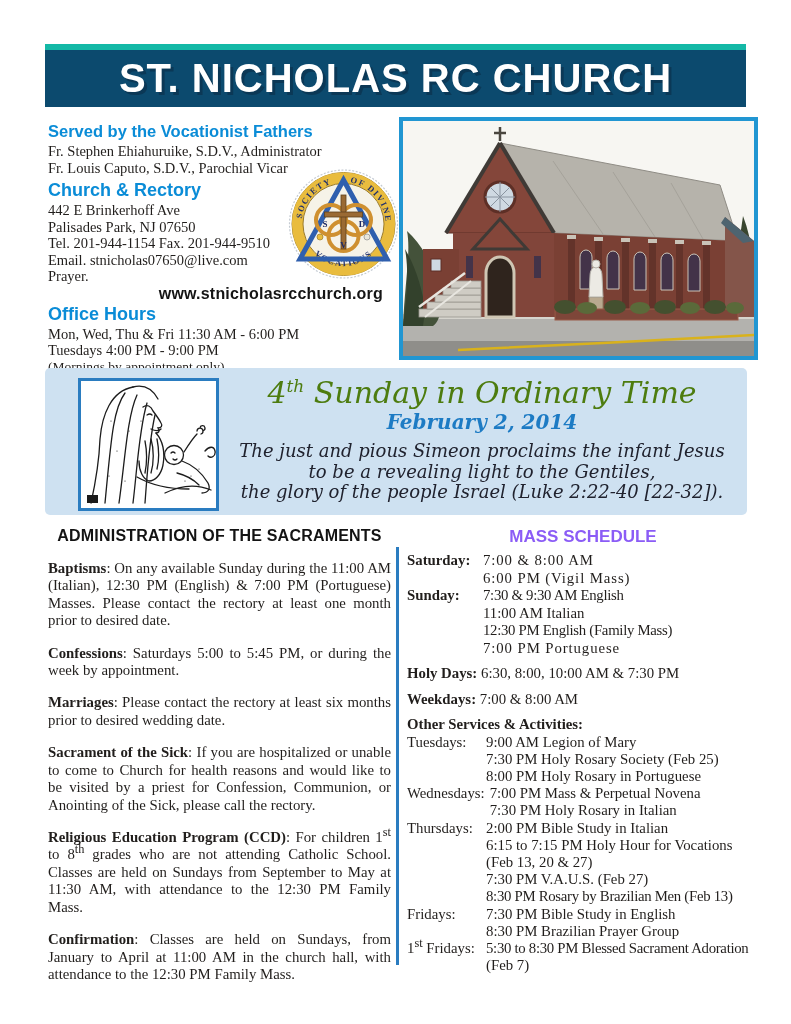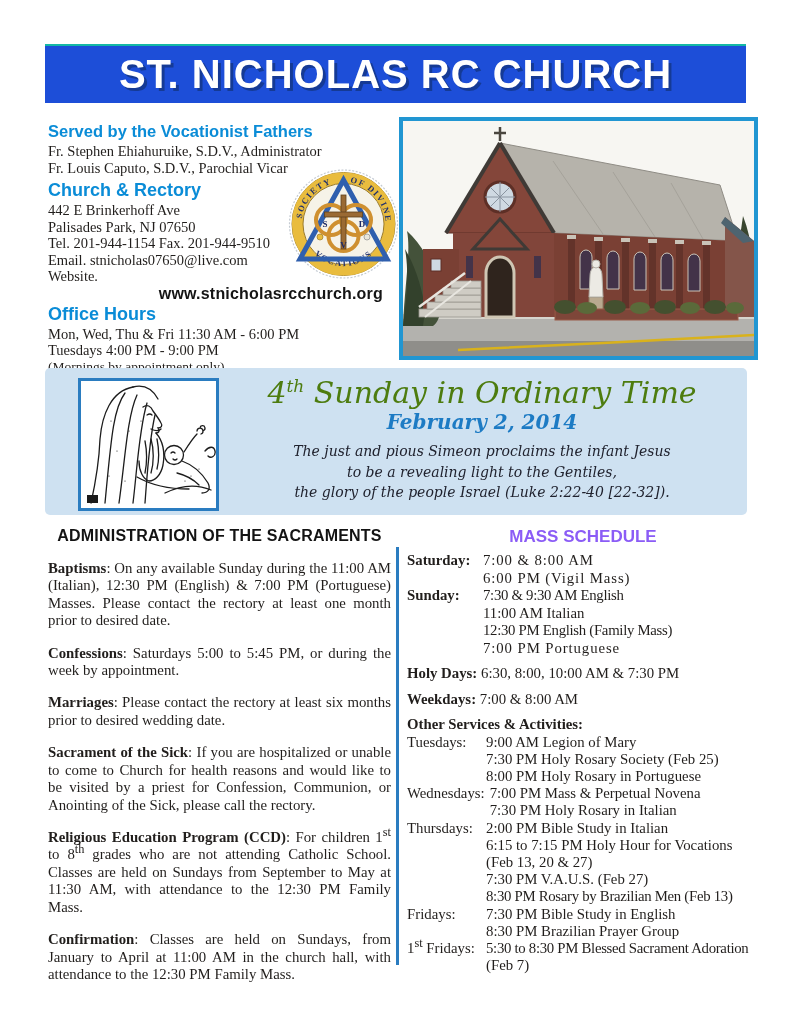--- a/index.html
+++ b/index.html
@@ -1,21 +1,21 @@
 <!DOCTYPE html>
 <html><head>
 <meta charset="utf-8">
 <style>
   html,body{margin:0;padding:0;background:#ffffff;}
   .page{position:relative;width:791px;height:1024px;background:#ffffff;overflow:hidden;
         font-family:"Liberation Serif",serif;color:#211e1c;}
 
   
-  .banner{position:absolute;left:45px;top:44px;width:701px;height:57px;background:#1d4ed8;
-          border-top:2px solid #14b8a6;display:flex;align-items:center;justify-content:center;}
+  .banner{position:absolute;left:45px;top:44px;width:701px;height:57px;background:#0c4a6e;
+          border-top:6px solid #14b8a6;display:flex;align-items:center;justify-content:center;}
   .banner-title{font-family:"Liberation Sans",sans-serif;font-weight:bold;font-size:40px;
           color:#ffffff;letter-spacing:1px;text-shadow:3px 3px 0 rgba(10,30,50,.4);white-space:nowrap;}
 
   
   .col-left{position:absolute;left:48px;top:122px;width:335px;}
   .h-blue{font-family:"Liberation Sans",sans-serif;font-weight:bold;color:#0a8cd7;}
   .h1a{font-size:16.5px;line-height:19px;margin-bottom:2px;}
   .h1b{font-size:18px;line-height:19px;margin:3px 0 2px;}
   .sline{font-size:14.5px;line-height:16.5px;}
   .mt5{margin-top:5px;}
@@ -31,21 +31,21 @@
 
   
   .band{position:absolute;left:45px;top:368px;width:702px;height:147px;background:#cee1f1;border-radius:5px;}
   .simeon{position:absolute;left:33px;top:10px;width:135px;height:127px;background:#ffffff;
           border:3px solid #2a7cc0;box-shadow:inset 0 0 0 2px #ffffff, inset 0 0 0 3px #8cb9dc;}
   .band-text{position:absolute;left:180px;right:8px;top:8px;text-align:center;}
   .feast-title{font-family:"DejaVu Serif",serif;font-style:italic;font-size:30px;line-height:34px;color:#4d7c0f;}
   .feast-title sup{font-size:17px;}
   .feast-date{font-family:"DejaVu Serif",serif;font-style:italic;font-weight:bold;font-size:20px;
               line-height:24px;color:#1d7bc4;}
-  .feast-quote{font-family:"DejaVu Serif",serif;font-style:italic;font-size:14px;line-height:20.5px;
+  .feast-quote{font-family:"DejaVu Serif",serif;font-style:italic;font-size:18px;line-height:20.5px;
                color:#20222e;margin-top:7px;}
 
   
   .sac-col{position:absolute;left:48px;top:527px;width:343px;}
   .sac-h{font-family:"Liberation Sans",sans-serif;font-weight:bold;font-size:16px;text-align:center;
          color:#131313;letter-spacing:.2px;margin-bottom:14px;}
   .sac-p{font-size:14.8px;line-height:17.5px;text-align:justify;margin-bottom:11px;}
   .sac-p b{font-weight:bold;}
 
   .divider{position:absolute;left:396px;top:547px;width:3px;height:418px;background:#2a7cc0;}
@@ -78,21 +78,21 @@
   <div class="col-left">
     <div class="h-blue h1a">Served by the Vocationist Fathers</div>
     <div class="sline">Fr. Stephen Ehiahuruike, S.D.V., Administrator</div>
     <div class="sline">Fr. Louis Caputo, S.D.V., Parochial Vicar</div>
 
     <div class="h-blue h1b mt5">Church &amp; Rectory</div>
     <div class="sline">442 E Brinkerhoff Ave</div>
     <div class="sline">Palisades Park, NJ 07650</div>
     <div class="sline">Tel. 201-944-1154   Fax. 201-944-9510</div>
     <div class="sline">Email. stnicholas07650@live.com</div>
-    <div class="sline">Website.</div>
+    <div class="sline">Prayer.</div>
     <div class="url">www.stnicholasrcchurch.org</div>
 
     <div class="h-blue h1b">Office Hours</div>
     <div class="sline">Mon, Wed, Thu &amp; Fri 11:30 AM - 6:00 PM</div>
     <div class="sline">Tuesdays 4:00 PM - 9:00 PM</div>
     <div class="note">(Mornings by appointment only)</div>
   </div>
 
   <svg class="logo" viewBox="0 0 113 113">
     <defs>

